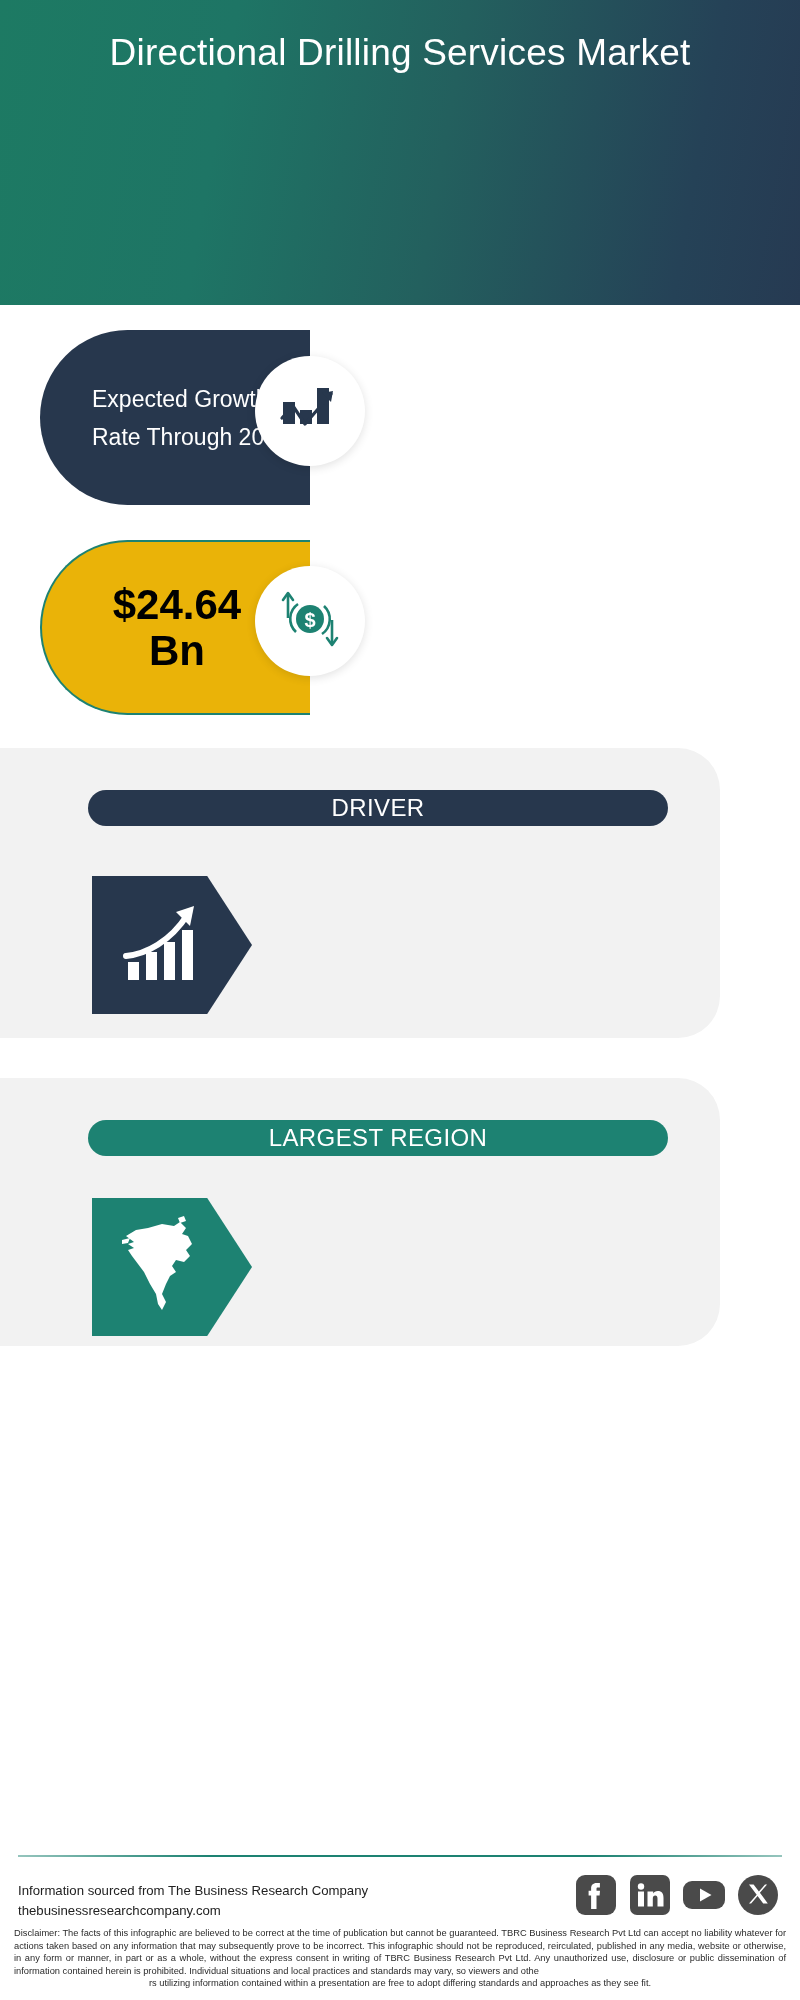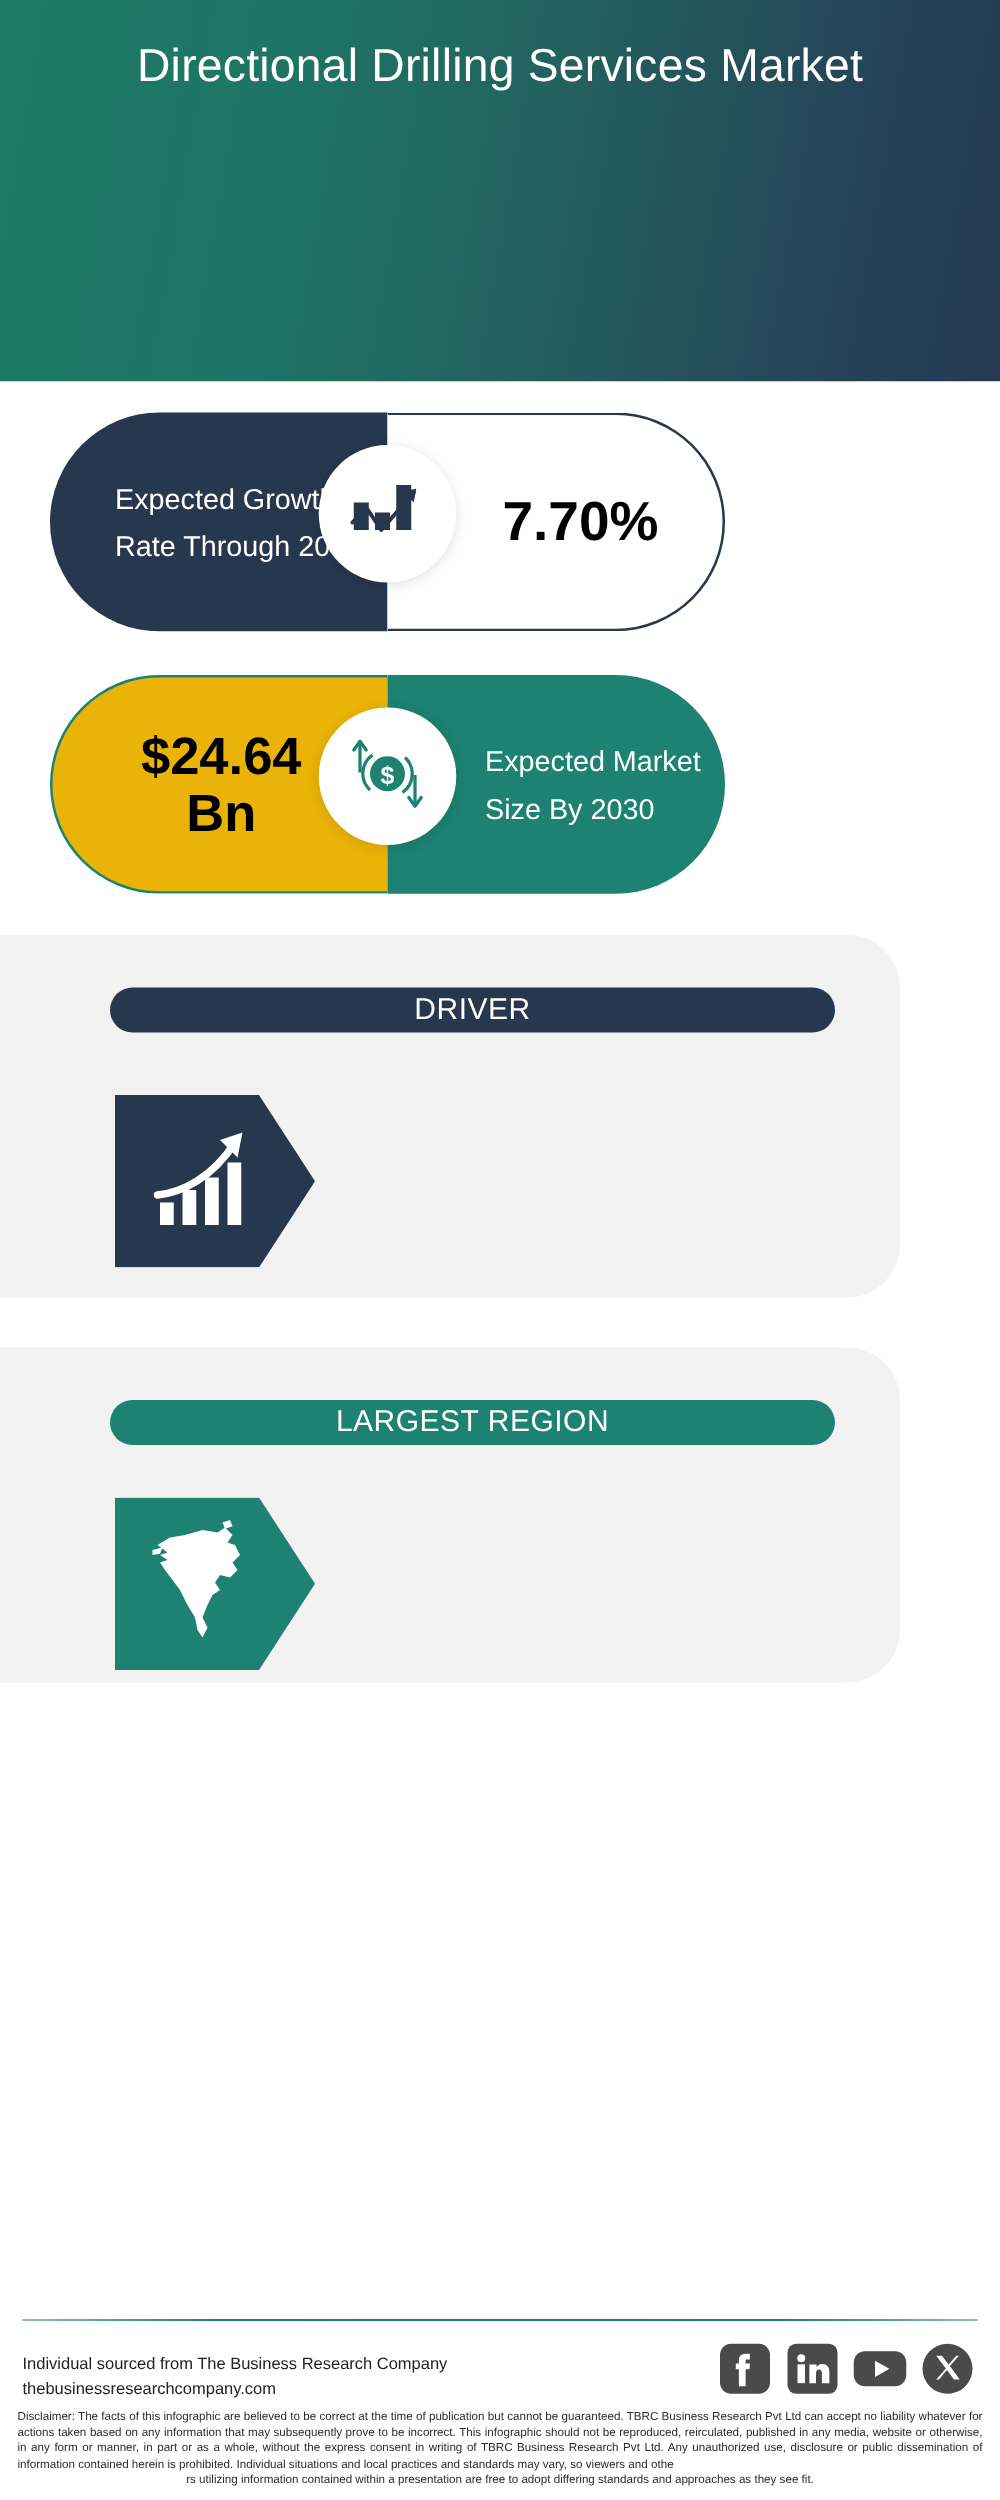--- a/index.html
+++ b/index.html
@@ -235,45 +235,39 @@
   <div class="header">
 
 
     <div class="title">Directional Drilling Services Market</div>
   </div>
 
   <div class="stat-card" style="top:330px;">
     <div class="stat-left fill-navy">
       <span class="stat-label left-pad">Expected Growth Rate Through 2030</span>
     </div>
-    <div class="stat-right outline-navy">
-      <span class="stat-value pct">7.70%</span>
-    </div>
     <div class="icon-bubble">
       <span>
         <svg width="62" height="58" viewBox="0 0 62 58">
           <rect x="4" y="22" width="12" height="22" fill="#27374d"></rect>
           <rect x="21" y="30" width="12" height="14" fill="#27374d"></rect>
           <rect x="38" y="8" width="12" height="36" fill="#27374d"></rect>
           <path d="M3 38 L14 26 L26 44 L52 14" stroke="#27374d" stroke-width="3.2" fill="none" stroke-linejoin="round" stroke-linecap="round"></path>
           <path d="M43 13 L54 11 L52 22 Z" fill="#27374d"></path>
         </svg>
       </span>
     </div>
   </div>
 
   <div class="stat-card" style="top:540px;">
     <div class="stat-left outline-teal">
       <span class="stat-value money">
         <span>$24.64</span><br>
         <span>Bn</span>
       </span>
-    </div>
-    <div class="stat-right fill-teal">
-      <span class="stat-label right-pad">Expected Market Size By 2030</span>
     </div>
     <div class="icon-bubble">
       <span>
         <svg width="64" height="62" viewBox="0 0 64 62">
           <circle cx="32" cy="31" r="14" fill="#1d8272"></circle>
           <text x="32" y="39" font-size="20" font-weight="bold" fill="#ffffff" text-anchor="middle" font-family="Liberation Sans, sans-serif">$</text>
           <path d="M18 44 A18 18 0 0 1 20 16" stroke="#1d8272" stroke-width="2.6" fill="none"></path>
           <path d="M46 18 A18 18 0 0 1 44 46" stroke="#1d8272" stroke-width="2.6" fill="none"></path>
           <path d="M10 30 L10 6" stroke="#1d8272" stroke-width="2.6" fill="none"></path>
           <path d="M5 12 L10 5 L15 12" stroke="#1d8272" stroke-width="2.6" fill="none" stroke-linecap="round" stroke-linejoin="round"></path>
@@ -315,21 +309,21 @@
           <path fill="#ffffff" d="M60 8 L66 6 L68 11 L62 13 Z"></path>
           <path fill="#ffffff" d="M4 30 L12 28 L10 33 L4 34 Z"></path>
         </svg>
       </span>
     </div>
   </div>
 
   <div class="divider"></div>
 
   <div class="source">
-    <div>Individual sourced from The Business Research Company</div>
+    <div>Information sourced from The Business Research Company</div>
     <div>thebusinessresearchcompany.com</div>
   </div>
 
   <div class="socials">
     <span class="social-icon">
       <svg width="44" height="44" viewBox="0 0 44 44">
         <rect x="2" y="2" width="40" height="40" rx="9" fill="#4a4a4a"></rect>
         <path fill="#ffffff" d="M25.6 22.4h-3.1V36h-5.4V22.4h-2.5v-4.6h2.5v-2.6c0-2.9 1.7-5.2 5.6-5.2h3.2v4.6h-2.2c-0.8 0-1.2 0.4-1.2 1.2v2h3.5z"></path>
       </svg>
     </span>

